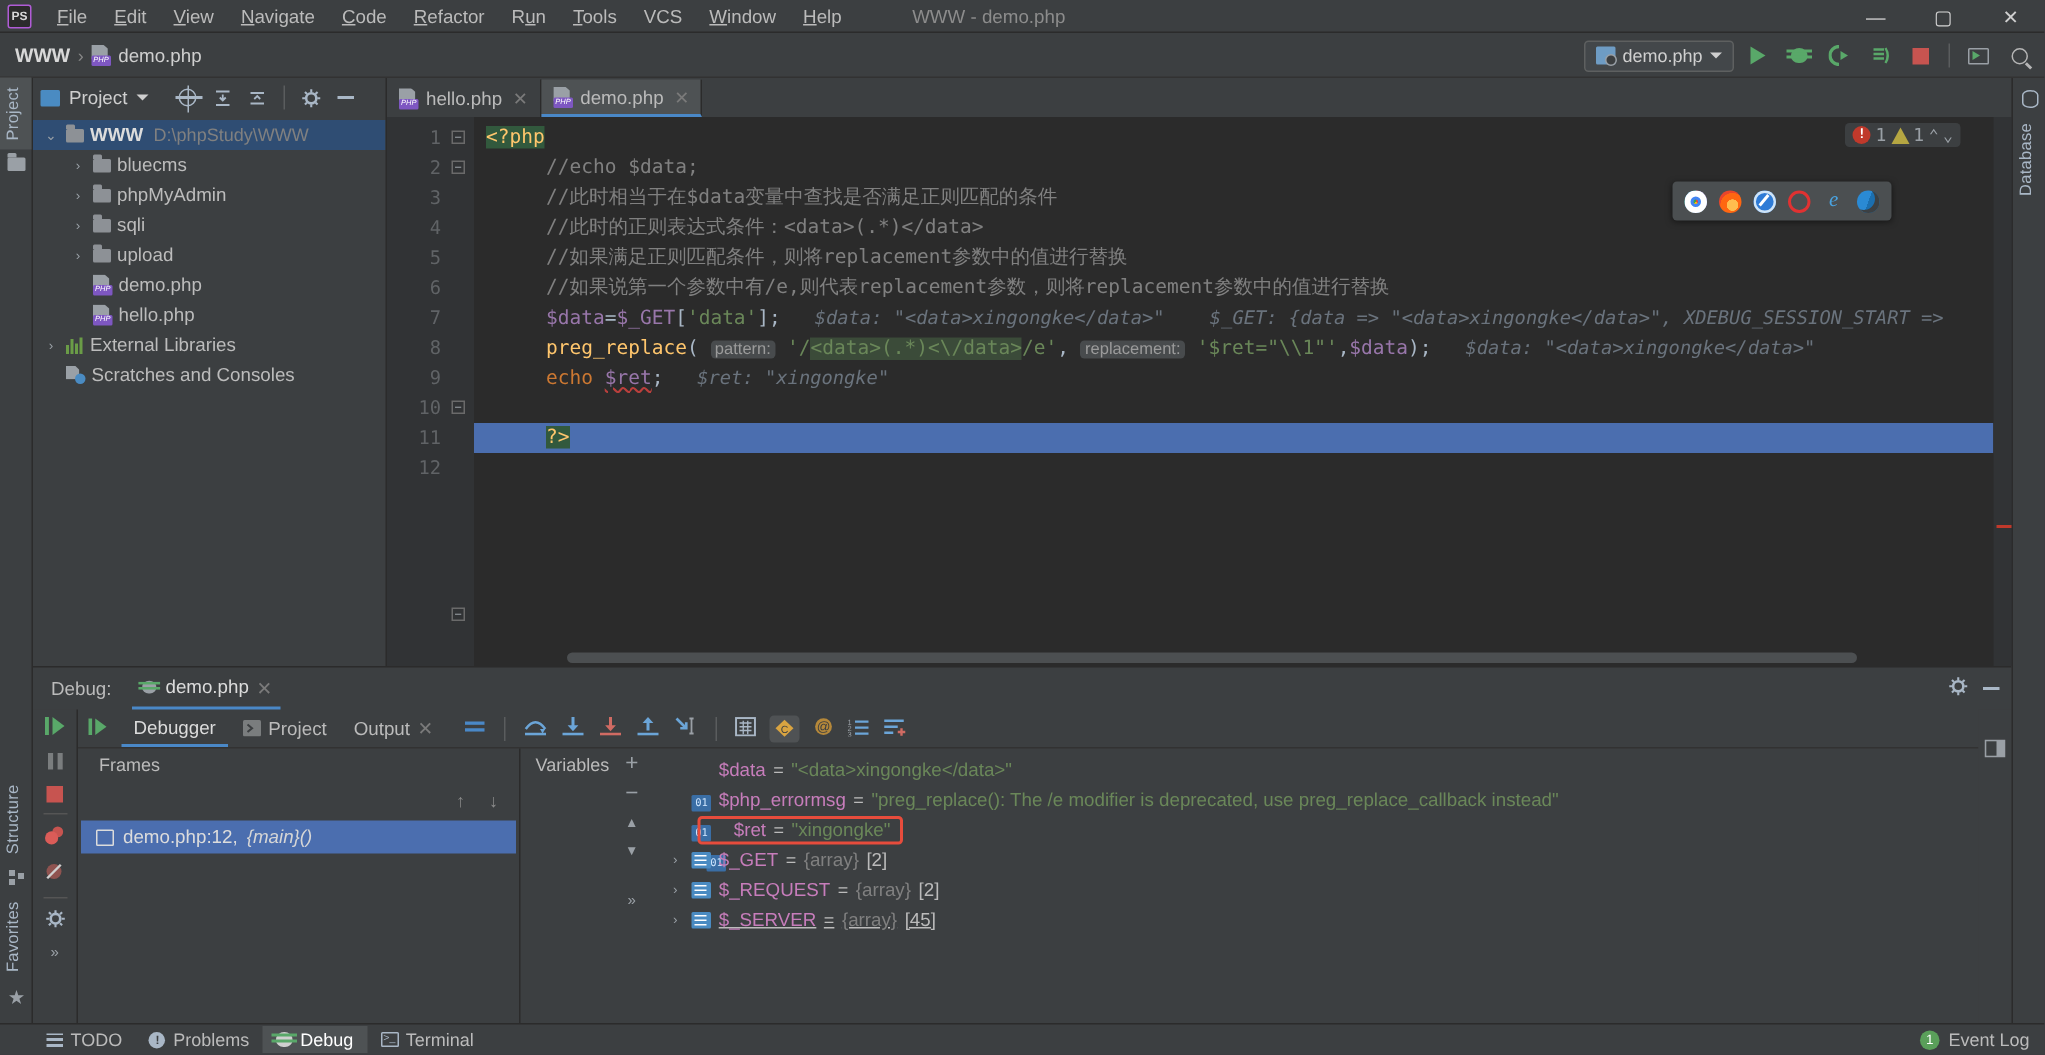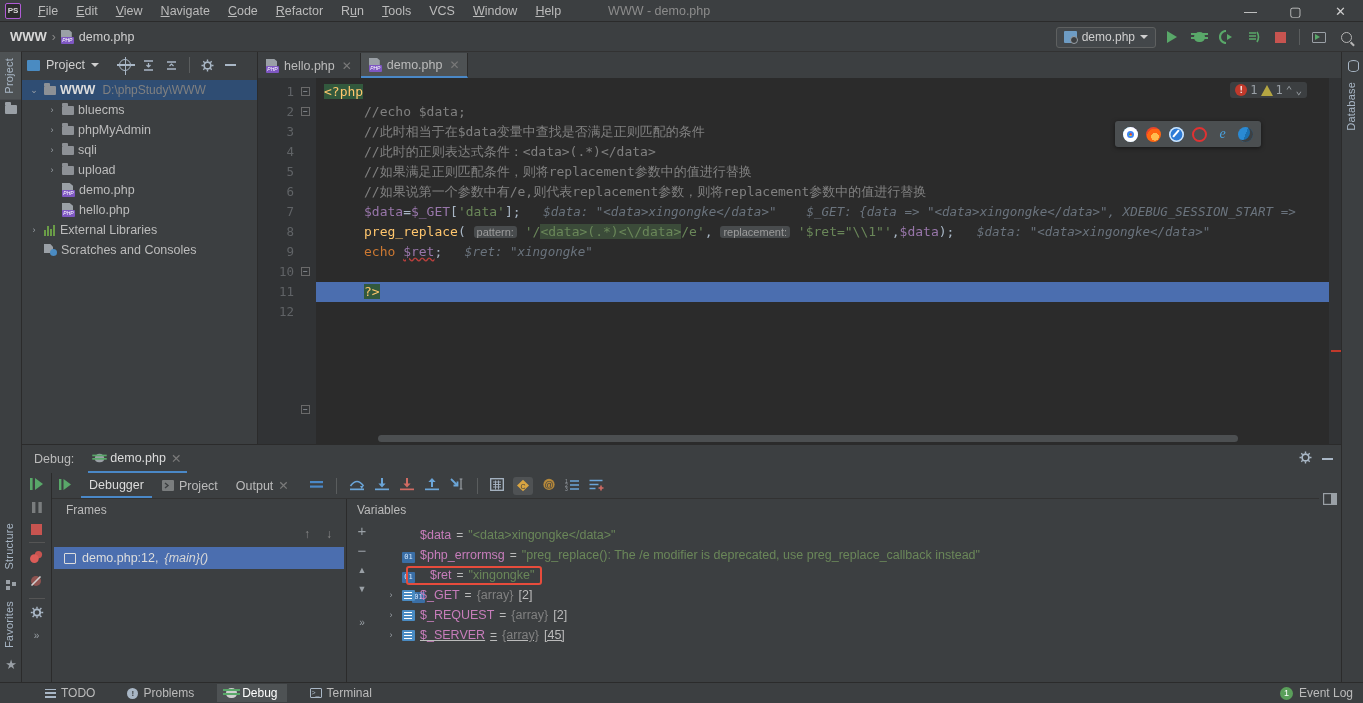--- a/index.html
+++ b/index.html
@@ -201,21 +201,21 @@
   .dtab.active{ color:#dcdcdc; border-bottom:2px solid #4a88c7;}
   .dbg-tools{ display:flex; align-items:center; gap:9px; margin-left:10px;}
   .dpanels{ flex:1 1 auto; display:flex; min-height:0;}
   .frames{ width:295px; flex:0 0 295px; border-right:1px solid #2b2b2b; display:flex;flex-direction:column;}
   .panelhdr{ height:22px; display:flex;align-items:center; padding-left:14px; color:#bbb;font-size:12px;}
   .framesrow{ height:26px; display:flex; align-items:center; justify-content:flex-end; gap:16px; padding-right:14px;
               color:#8a8a8a;}
   .frame-item{ height:22px; background:#4b6eaf; display:flex; align-items:center; gap:6px;
                padding-left:10px; margin:0 2px; color:#dcdcdc; font-size:12.5px;}
   .frame-item .it{ font-style:italic; color:#d6d6d6;}
-  .vars{ flex:1 1 auto; display:flex; flex-direction:column; min-width:0;}
+  .vars{ flex:1 1 auto; display:flex; flex-direction:row; min-width:0;}
   .vars-body{ flex:1 1 auto; display:flex; min-height:0;}
   .vars-gut{ width:30px;flex:0 0 30px; display:flex;flex-direction:column;align-items:center;
              padding-top:4px; gap:9px; color:#9aa0a6;}
   .vars-list{ flex:1 1 auto; padding-top:4px; min-width:0; overflow:hidden;}
   .vrow{ height:20px; display:flex; align-items:center; gap:5px; padding-left:8px; white-space:nowrap;}
   .varrow-exp{ width:12px; text-align:center; color:#9aa0a6; font-size:9px;}
   .v01{ width:13px;height:11px;background:#3a6ea5;color:#cfe6ff;font-size:7px;line-height:11px;
         text-align:center;border-radius:1px;flex:0 0 13px;font-family:"DejaVu Sans Mono",monospace;margin-top:44px;}
   .varr{ width:13px;height:11px;background:#4a8bc2;border-radius:1px;flex:0 0 13px;position:relative;}
   .varr:after{content:"";position:absolute;left:2px;top:2px;width:8px;height:1.5px;background:#fff;
@@ -223,21 +223,21 @@
   .vname{ color:#c77dbb; font-size:12.5px;}
   .veq{ color:#bbb; }
   .vval{ color:#6a8759; font-size:12.5px;}
   .vtype{ color:#808080; font-size:12.5px;}
   .vcount{ color:#bbb; font-size:12.5px;}
   .redbox{ border:2px solid #e74c3c; border-radius:3px; padding:0 6px 0 4px; margin-left:4px;
            height:19px; display:flex; align-items:center; gap:5px;}
 
   
   .status{ height:21px; flex:0 0 21px; background:#3c3f41; border-top:1px solid #2b2b2b;
-           display:flex; align-items:center; position:relative;gap:14px;}
+           display:flex; align-items:center; position:relative;}
   .sbtn{ display:flex;align-items:center;gap:5px; padding:2px 9px; font-size:12px; color:#bbb;}
   .sbtn.active{ background:#4e5254; color:#fff;}
   .status .right{ position:absolute;right:10px; display:flex;align-items:center;gap:6px;}
   .green-badge{ width:13px;height:13px;border-radius:50%;background:#5a9f5a;color:#fff;font-size:9px;
                 display:flex;align-items:center;justify-content:center;}
   .todo-ico{width:11px;height:9px;display:flex;flex-direction:column;justify-content:space-between;}
   .todo-ico i{height:1.5px;background:#a9b7c6;}
   .prob-ico{width:11px;height:11px;border-radius:50%;background:#a9b7c6;color:#3c3f41;font-size:8px;
             font-weight:bold;display:flex;align-items:center;justify-content:center;}
   .term-ico{width:12px;height:10px;border:1.3px solid #a9b7c6;border-radius:1px;color:#a9b7c6;

